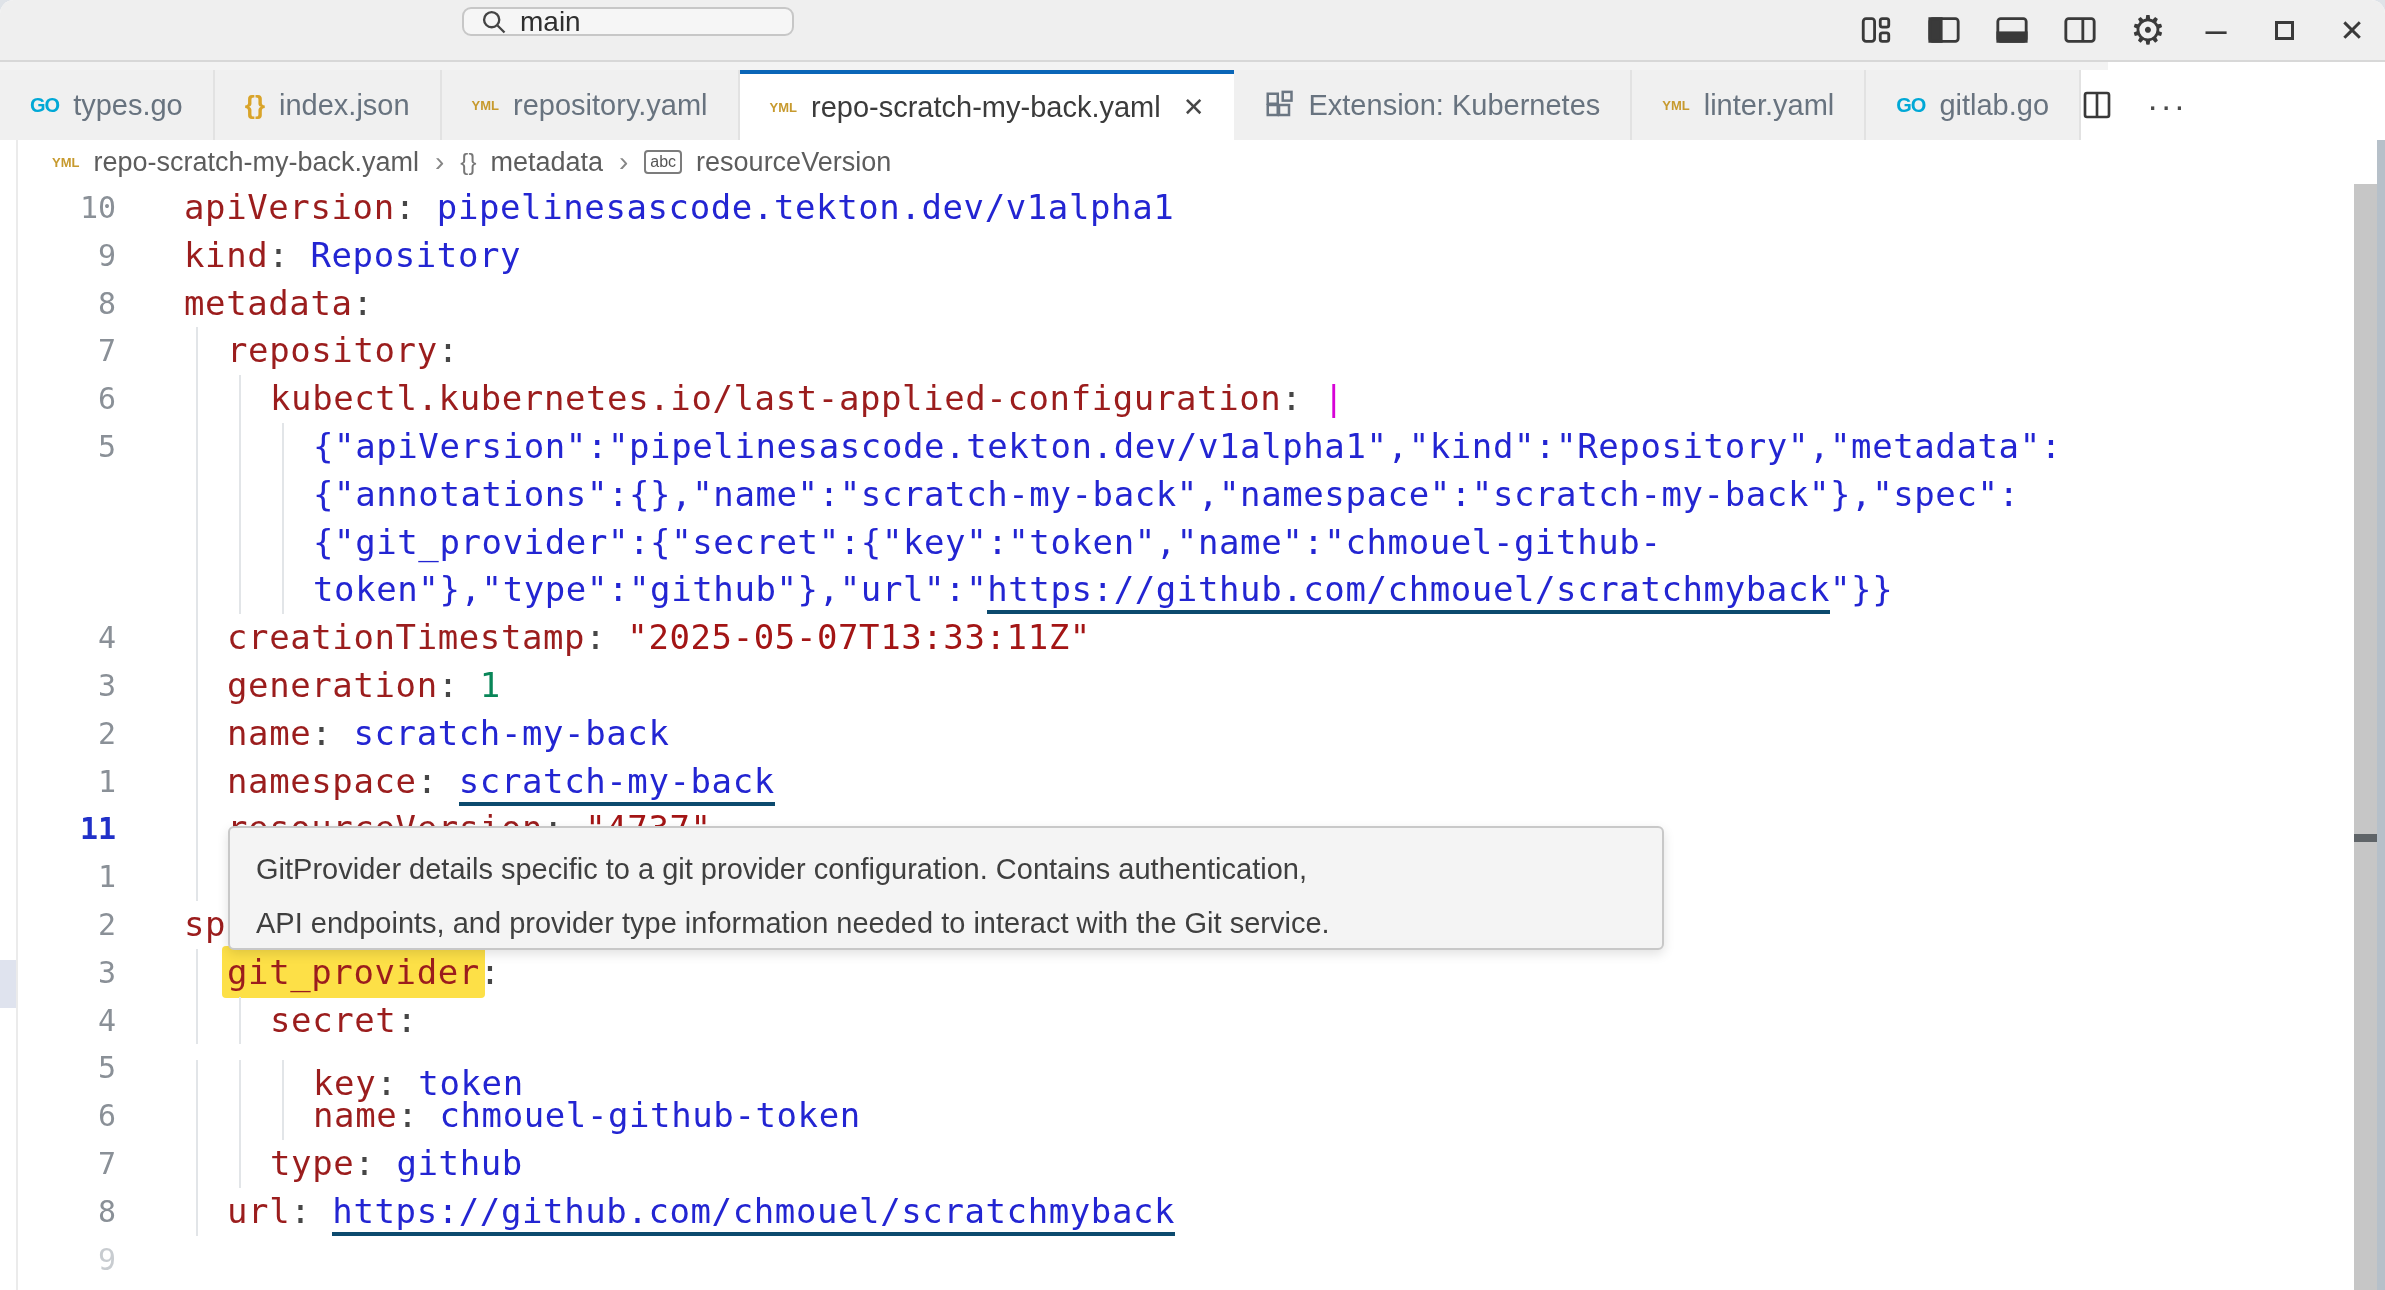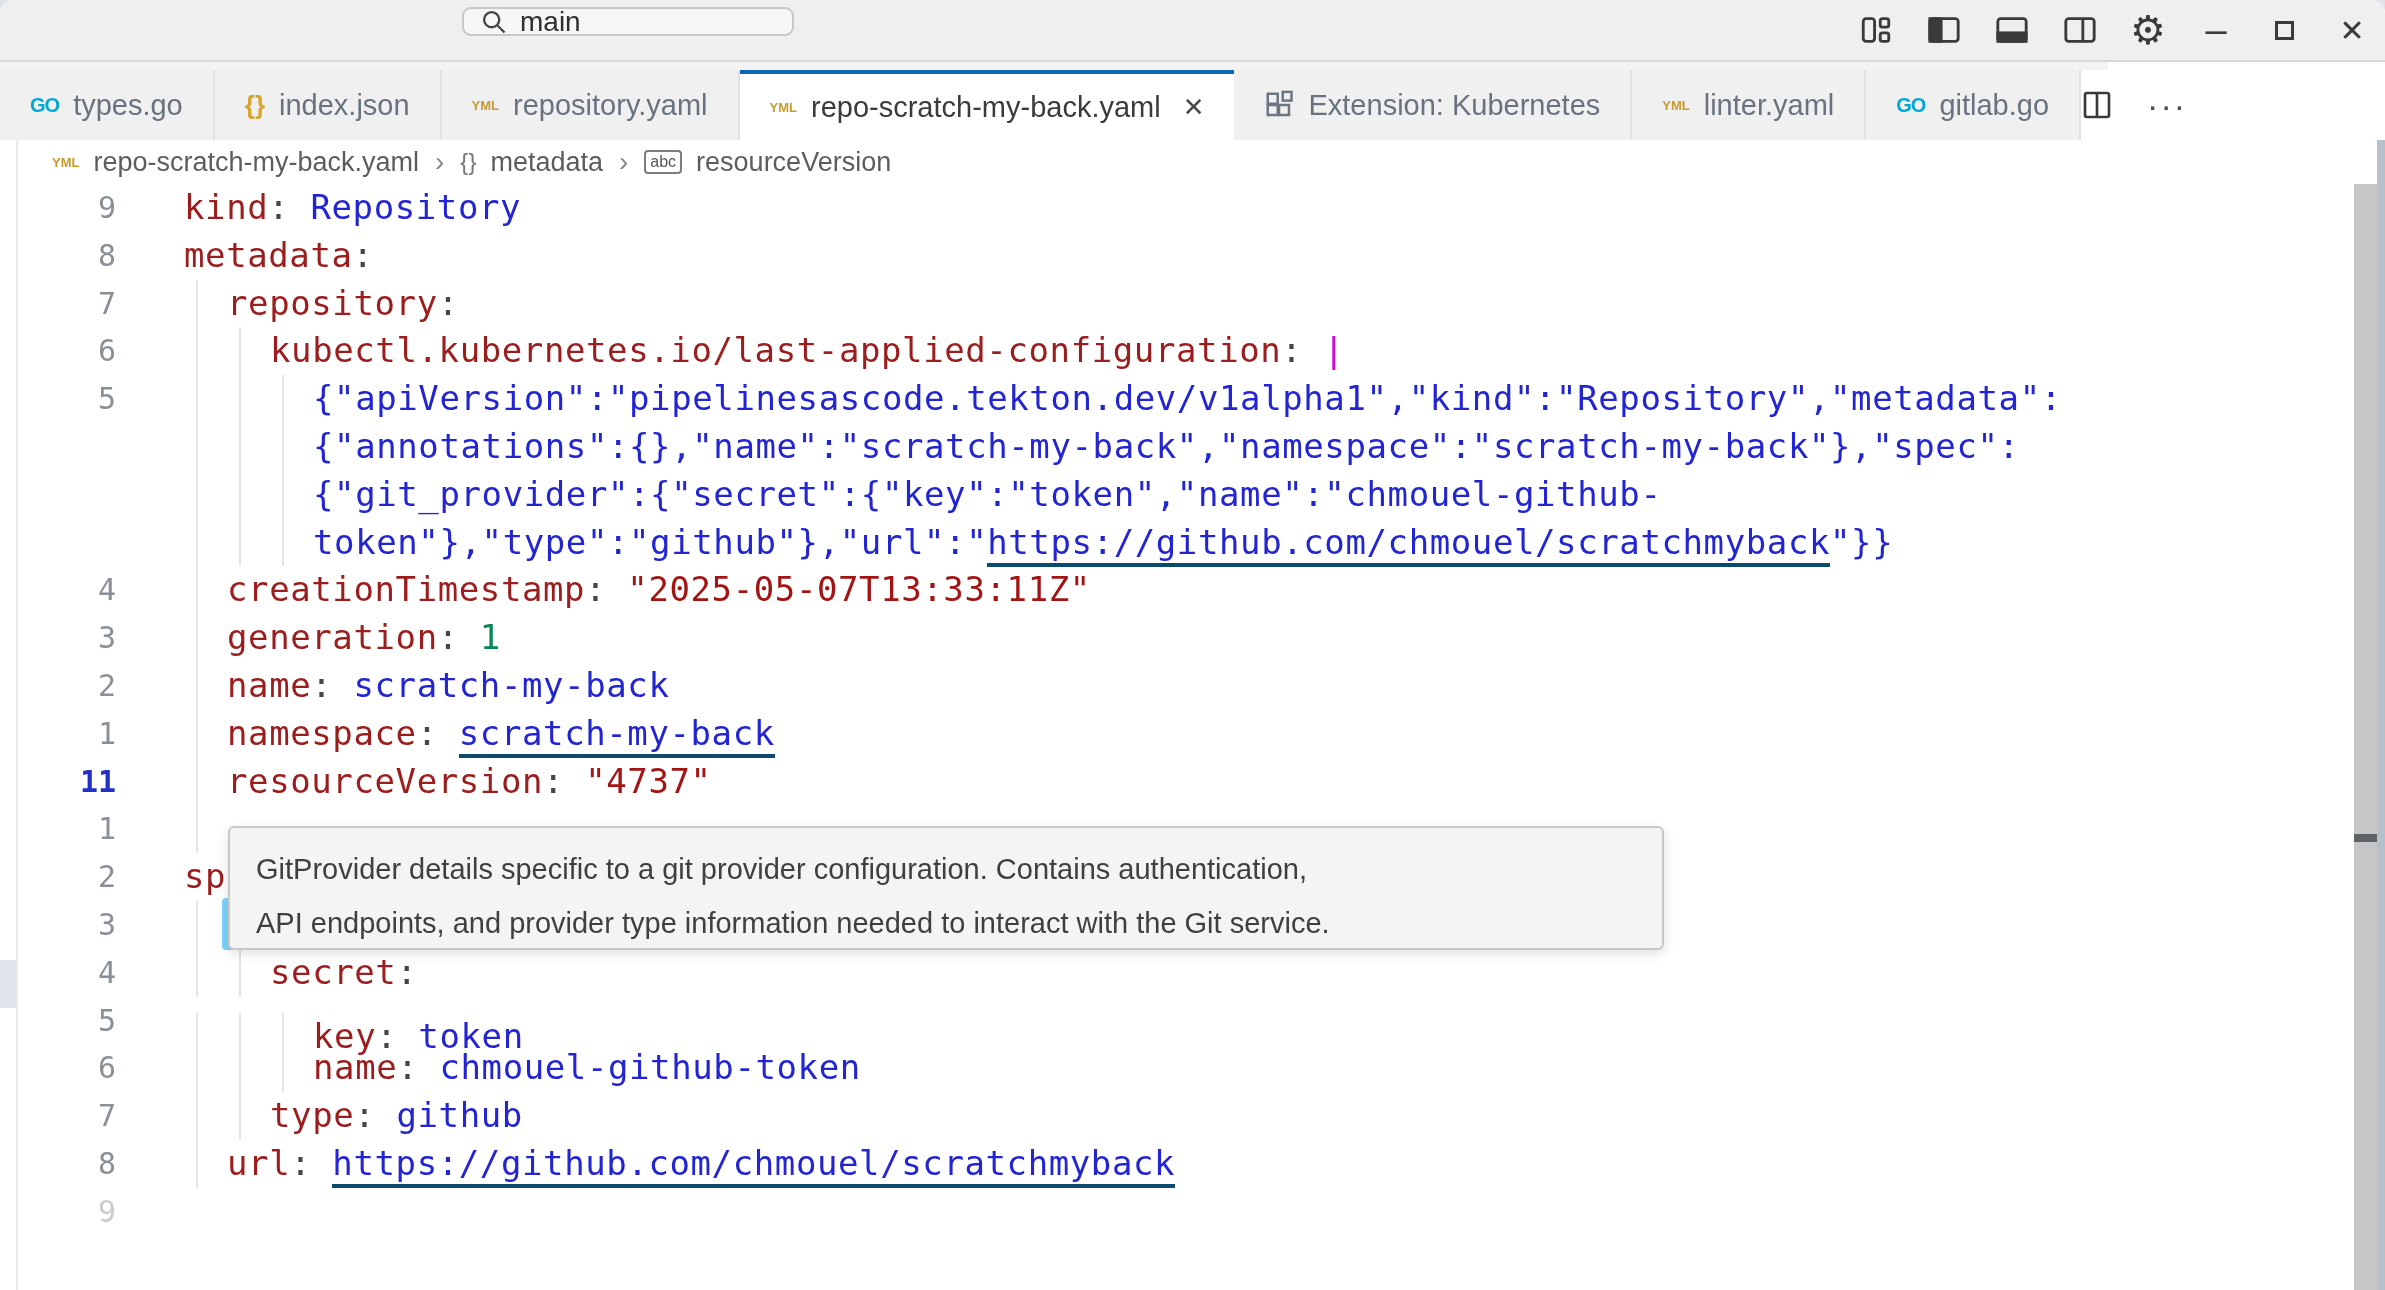--- a/index.html
+++ b/index.html
@@ -55,21 +55,21 @@
   .gutter.faded{color:#c8ccd0;}
   .content{position:absolute;left:184px;top:0;font-size:34px;letter-spacing:0.6px;color:#333;}
   .guide{position:absolute;top:0;width:0;height:47.8px;border-left:2px solid #e2e5e8;}
   .tok-key{color:#9b1d1d;}
   .tok-punct{color:#464646;}
   .tok-val{color:#2325d2;}
   .tok-str{color:#a31515;}
   .tok-num{color:#098658;}
   .tok-pipe{color:#d703d7;}
   .tok-link{border-bottom:4px solid #0c4a6e;padding-bottom:1px;}
-  .tok-hl{background:#7dd3fc;border-radius:4px;padding:6px 5px;margin:16px -5px;}
+  .tok-hl{background:#fde047;border-radius:4px;padding:6px 5px;margin:16px -5px;}
 
   
   .hover-tooltip{position:absolute;left:228px;top:826px;width:1436px;height:124px;background:#f4f4f4;
                  border:2px solid #c8c8c8;border-radius:6px;box-shadow:0 4px 12px rgba(0,0,0,0.12);
                  box-sizing:border-box;padding:14px 26px 0 26px;font-size:29px;color:#3f3f3f;z-index:5;}
   .hover-tooltip .tline{line-height:54px;}
 
   
   .scrollbar{position:absolute;right:8px;top:184px;width:23px;height:1106px;background:#c6c6c6;}
   .scroll-marker{position:absolute;left:0;top:650px;width:23px;height:8px;background:#5f6468;}
@@ -180,20 +180,21 @@
       <span class="bc-sep">›</span>
       <span class="ic-obj">{}</span>
       <span>metadata</span>
       <span class="bc-sep">›</span>
       <span class="ic-abc">abc</span>
       <span>resourceVersion</span>
     </div>
 
   <div class="editor"></div>
   <div class="code-area">
+      <div class="row"><div class="gutter">10</div><div class="content" style="padding-left: 0px;"><span class="tok-key">apiVersion</span><span class="tok-punct">: </span><span class="tok-val">pipelinesascode.tekton.dev/v1alpha1</span></div></div>
       <div class="row"><div class="gutter">9</div><div class="content" style="padding-left: 0px;"><span class="tok-key">kind</span><span class="tok-punct">: </span><span class="tok-val">Repository</span></div></div>
       <div class="row"><div class="gutter">8</div><div class="content" style="padding-left: 0px;"><span class="tok-key">metadata</span><span class="tok-punct">:</span></div></div>
       <div class="row"><div class="gutter">7</div><div class="content" style="padding-left: 43px;"><span class="guide" style="left: 12px;"></span><span class="tok-key">repository</span><span class="tok-punct">:</span></div></div>
       <div class="row"><div class="gutter">6</div><div class="content" style="padding-left: 86px;"><span class="guide" style="left: 12px;"></span><span class="guide" style="left: 55px;"></span><span class="tok-key">kubectl.kubernetes.io/last-applied-configuration</span><span class="tok-punct">: </span><span class="tok-pipe">|</span></div></div>
       <div class="row"><div class="gutter">5</div><div class="content" style="padding-left: 129px;"><span class="guide" style="left: 12px;"></span><span class="guide" style="left: 55px;"></span><span class="guide" style="left: 98px;"></span><span class="tok-val">{"apiVersion":"pipelinesascode.tekton.dev/v1alpha1","kind":"Repository","metadata":</span></div></div>
       <div class="row"><div class="gutter"></div><div class="content" style="padding-left: 129px;"><span class="guide" style="left: 12px;"></span><span class="guide" style="left: 55px;"></span><span class="guide" style="left: 98px;"></span><span class="tok-val">{"annotations":{},"name":"scratch-my-back","namespace":"scratch-my-back"},"spec":</span></div></div>
       <div class="row"><div class="gutter"></div><div class="content" style="padding-left: 129px;"><span class="guide" style="left: 12px;"></span><span class="guide" style="left: 55px;"></span><span class="guide" style="left: 98px;"></span><span class="tok-val">{"git_provider":{"secret":{"key":"token","name":"chmouel-github-</span></div></div>
       <div class="row"><div class="gutter"></div><div class="content" style="padding-left: 129px;"><span class="guide" style="left: 12px;"></span><span class="guide" style="left: 55px;"></span><span class="guide" style="left: 98px;"></span><span class="tok-val">token"},"type":"github"},"url":"</span><span class="tok-val tok-link">https://github.com/chmouel/scratchmyback</span><span class="tok-val">"}}</span></div></div>
       <div class="row"><div class="gutter">4</div><div class="content" style="padding-left: 43px;"><span class="guide" style="left: 12px;"></span><span class="tok-key">creationTimestamp</span><span class="tok-punct">: </span><span class="tok-str">"2025-05-07T13:33:11Z"</span></div></div>
       <div class="row"><div class="gutter">3</div><div class="content" style="padding-left: 43px;"><span class="guide" style="left: 12px;"></span><span class="tok-key">generation</span><span class="tok-punct">: </span><span class="tok-num">1</span></div></div>

